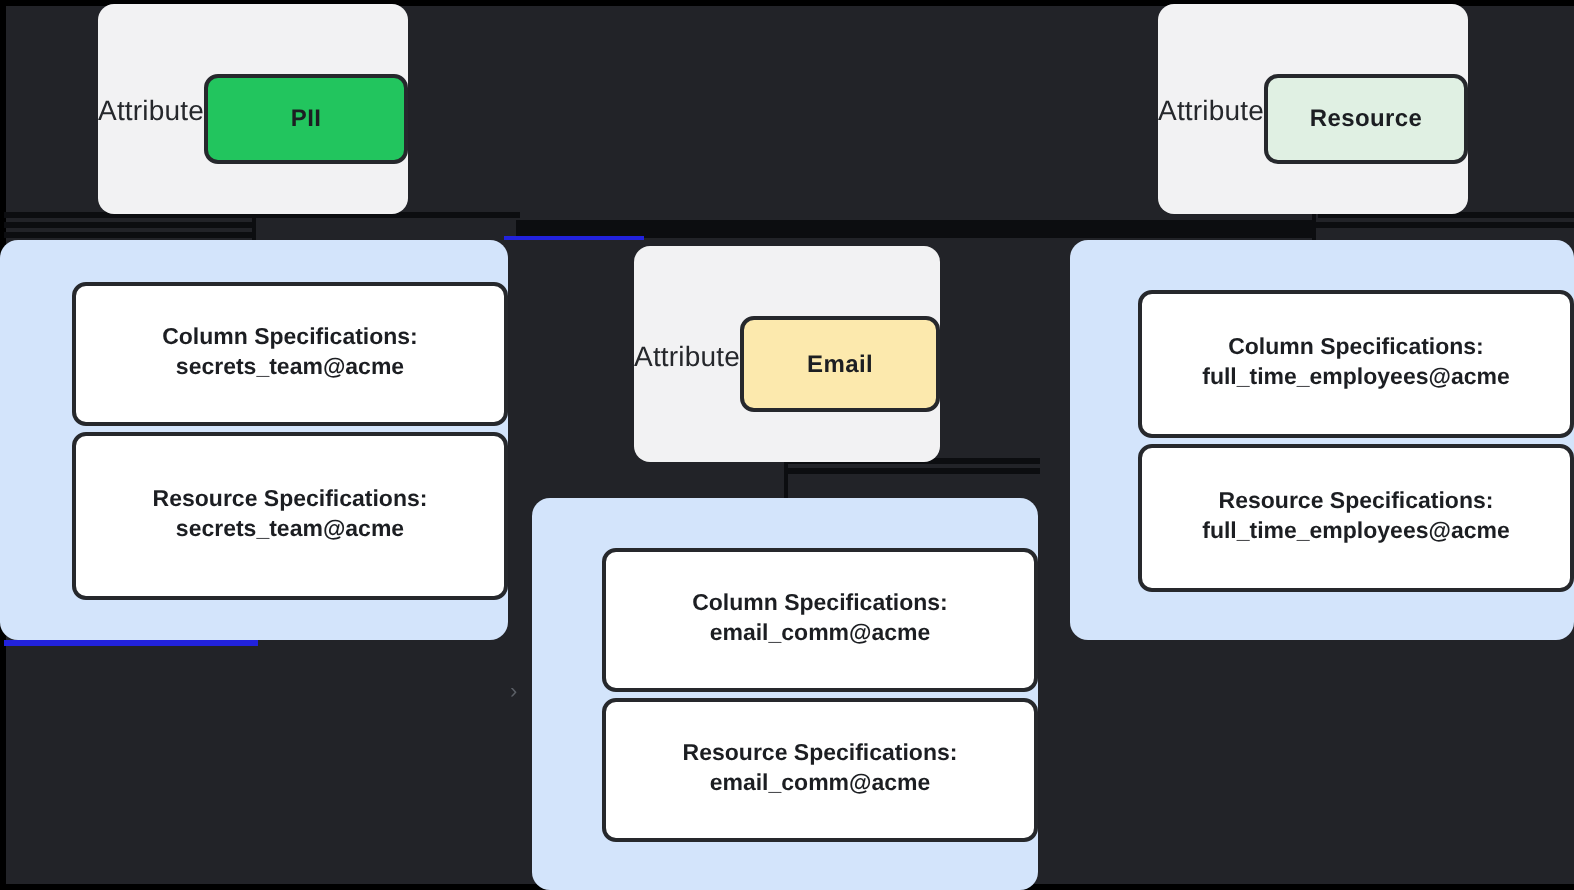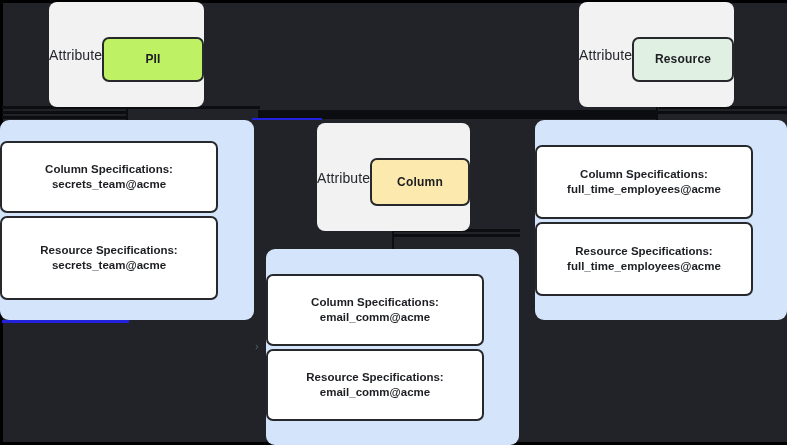--- a/index.html
+++ b/index.html
@@ -75,21 +75,21 @@
   }
 
   
   .spec-group {
     position: absolute;
     background: #d3e4fb;
     border-radius: 9px;
     box-sizing: border-box;
     display: flex;
     flex-direction: column;
-    align-items: flex-start;
+    align-items: flex-end;
     justify-content: center;
     gap: 3px;
   }
   .spec-box {
     box-sizing: border-box;
     background: #ffffff;
     border: 2px solid #26282c;
     border-radius: 7px;
     display: flex;
     flex-direction: column;
@@ -138,26 +138,26 @@
   <div class="conn" style="left:392px; top:229px; width:128px; height:3px;"></div>
   <div class="conn" style="left:392px; top:234px; width:128px; height:3px;"></div>
 
   <div class="conn-blue" style="left:252px; top:118px; width:70px; height:2px;"></div>
   <div class="conn-blue" style="left:2px; top:320px; width:127px; height:3px;"></div>
 
   <div class="chevron" style="left:255px; top:341px;">›</div>
 
   <div class="attr-card" style="left:49px; top:2px; width:155px; height:105px;">
     <div class="attr-title">Attribute</div>
-    <div class="attr-chip" style="width:122px; height:45px; background:#bef264;">PII</div>
+    <div class="attr-chip" style="width:122px; height:45px; background:#22c55e;">PII</div>
   </div>
 
   <div class="attr-card" style="left:317px; top:123px; width:153px; height:108px;">
     <div class="attr-title">Attribute</div>
-    <div class="attr-chip" style="width:122px; height:48px; background:#fce9ad;">Column</div>
+    <div class="attr-chip" style="width:122px; height:48px; background:#fce9ad;">Email</div>
   </div>
 
   <div class="attr-card" style="left:579px; top:2px; width:155px; height:105px;">
     <div class="attr-title">Attribute</div>
     <div class="attr-chip" style="width:122px; height:45px; background:#e0f0e3;">Resource</div>
   </div>
 
   <div class="spec-group" style="left:0px; top:120px; width:254px; height:200px;">
 
     <div class="spec-box" style="width:218px; height:72px;">

